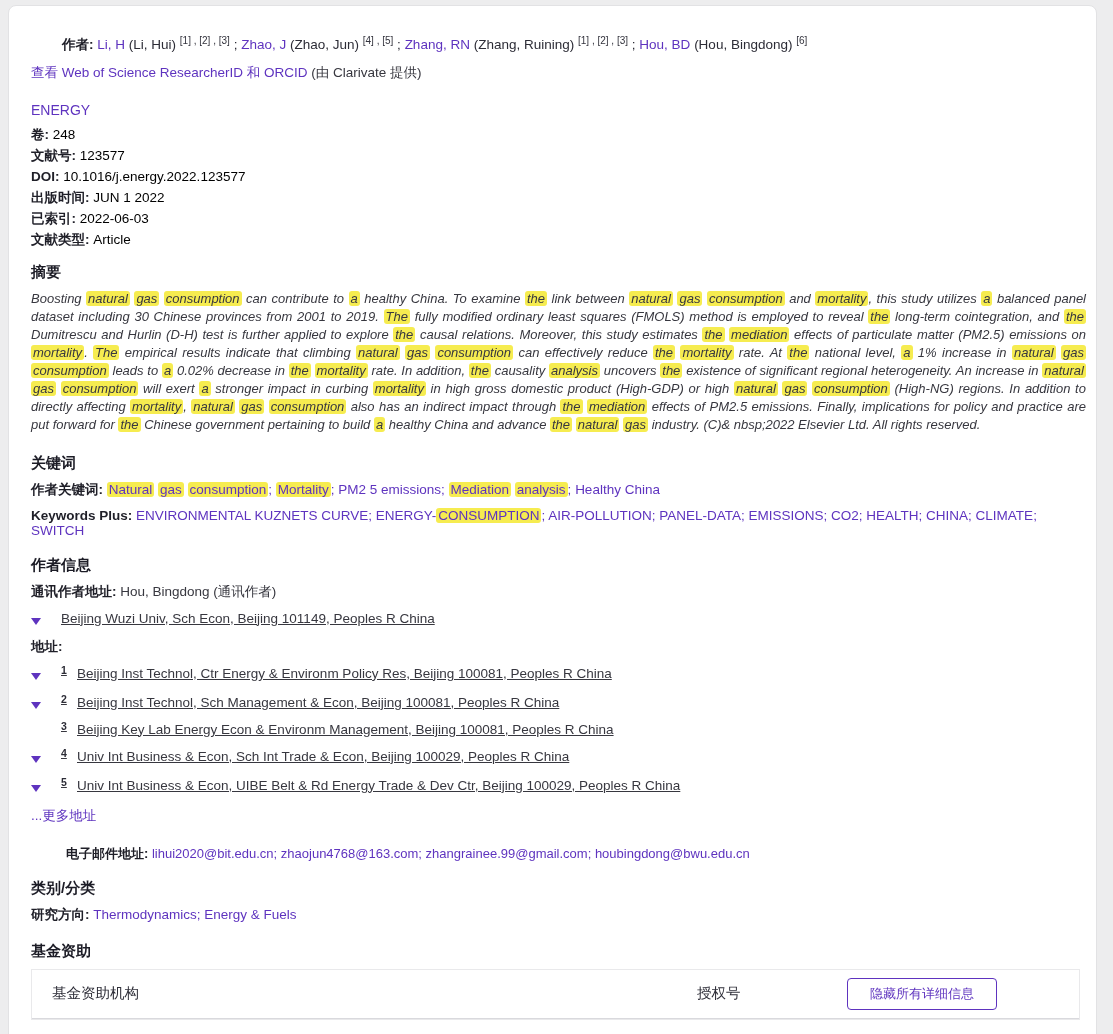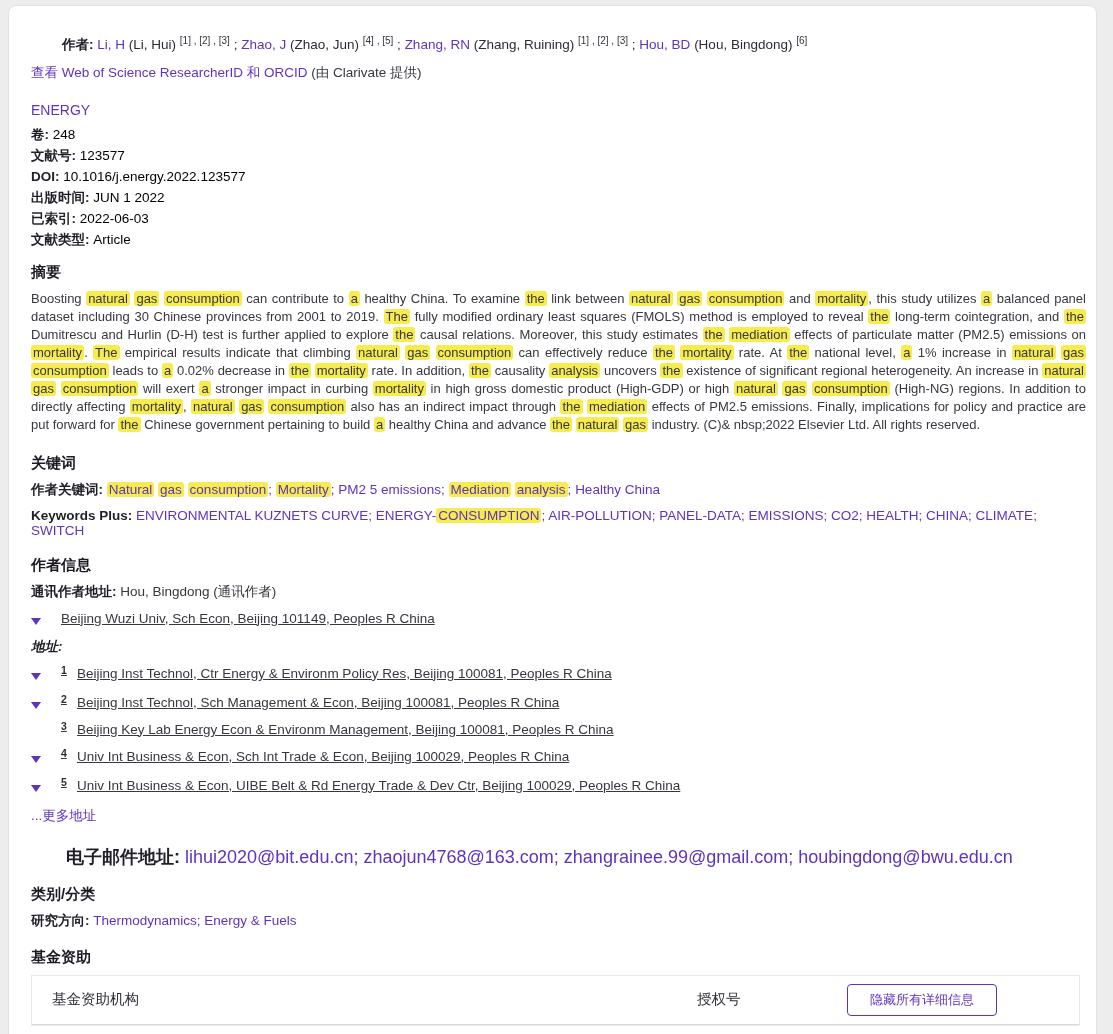--- a/index.html
+++ b/index.html
@@ -12,31 +12,31 @@
   .page-title { font-size:16.5px; font-weight:bold; color:#1a1a26; line-height:24px; margin-bottom:16px; letter-spacing:.1px; }
   .page-title mark { padding:2px 4px; border-radius:4px; }
   .lbl { font-weight:bold; color:#1f1f28; }
   .authors-line { font-size:13.5px; margin-bottom:10px; color:#2c2c36;margin-left:31px; }
   .authors-line sup { font-size:10px; color:#33333d; }
   .rid-line { font-size:13.5px; margin-bottom:20px; }
   .journal { display:inline-block; font-size:14px; margin-bottom:10px; }
   .meta-row { margin-bottom:7px; font-size:13.5px; line-height:14px; }
   .meta-row .val { color:#000000; }
   .sec-h { font-size:15px; font-weight:bold; color:#1c1c26; margin:16px 0 8px 0; }
-  .abstract { font-size:13px; line-height:18px; color:#37373f; max-width:1068px; text-align:justify; }
+  .abstract { font-size:13px; line-height:18px; color:#37373f; max-width:1068px; text-align:justify;font-style:italic; }
   .kw-line { font-size:13.5px; margin-bottom:9px; }
   .corr-line { font-size:13.5px; margin-bottom:8px; }
   .addr-row { display:flex; align-items:center; margin-bottom:10px; font-size:13.5px;text-decoration:underline; }
   .arrow-slot { width:30px; padding-top:4px; }
   .tri { width:0; height:0; border-left:5px solid transparent; border-right:5px solid transparent;
          border-top:7px solid #5e33bf; display:inline-block; cursor:pointer; }
   .addr-num { font-size:10.5px; font-weight:bold; color:#2c2c36; width:16px; display:inline-block; position:relative; top:-3px; }
   .addr-text { color:#37373f; }
   .more-link { font-size:13.5px; margin:2px 0 14px 0; display:inline-block; }
-  .email-line { font-size:18px; margin:6px 0 10px 0;padding-left:35px; }
+  .email-line { font-size:13px; margin:6px 0 10px 0;padding-left:35px; }
   .fund-table { border:1px solid #e9e9eb; background:#fff; margin-top:4px; margin-right:6px; }
   .fund-head { display:flex; align-items:center; padding:8px 20px; border-bottom:1px solid #d9d9dd; min-height:44px; }
   .fund-col-agency { width:645px; font-size:14.5px; color:#2e2e38; }
   .fund-col-grant { width:150px; font-size:14.5px; color:#2e2e38; }
   .btn-wrap { margin-left:auto; margin-right:62px; }
   .pill-btn { background:#fff; border:1.5px solid #5e33bf; color:#5e33bf; border-radius:4px;
               padding:6px 18px; font-size:13px; font-family:inherit; cursor:pointer; min-width:150px; }
   .sep-dark { color:#2c2c36; }
 </style>
 </head>
@@ -81,21 +81,21 @@
 
   <h2 class="sec-h" style="margin-top:18px;">作者信息</h2>
   <div class="corr-line">
     <span class="lbl">通讯作者地址:</span>
     <span>Hou, Bingdong (通讯作者)</span>
   </div>
   <div class="addr-row">
     <span class="arrow-slot"><span class="tri"></span></span>
     <span class="addr-text">Beijing Wuzi Univ, Sch Econ, Beijing 101149, Peoples R China</span>
   </div>
-  <div class="corr-line" style="font-style:italic;">
+  <div class="corr-line" style="">
     <span class="lbl">地址:</span>
   </div>
   <div id="addresses">
       <div class="addr-row">
         <span class="arrow-slot"><span class="tri"></span></span>
         <sup class="addr-num">1</sup>
         <span class="addr-text">Beijing Inst Technol, Ctr Energy &amp; Environm Policy Res, Beijing 100081, Peoples R China</span>
       </div>
       <div class="addr-row">
         <span class="arrow-slot"><span class="tri"></span></span>

